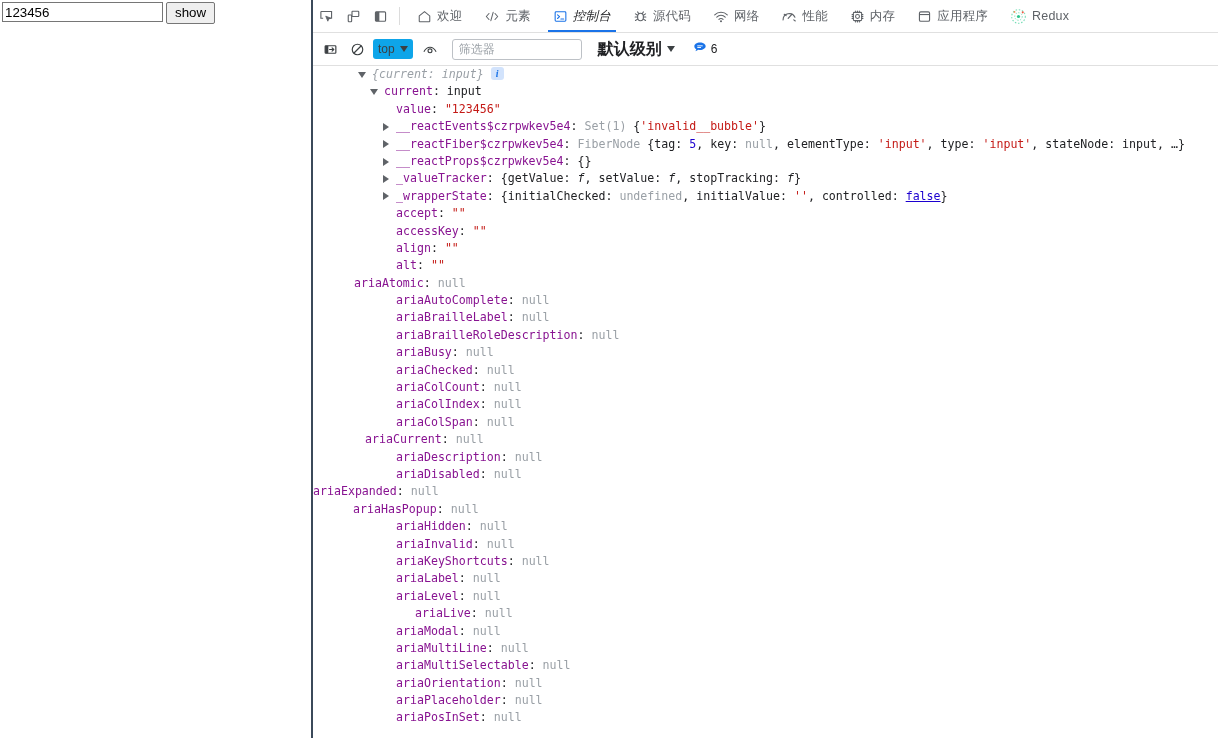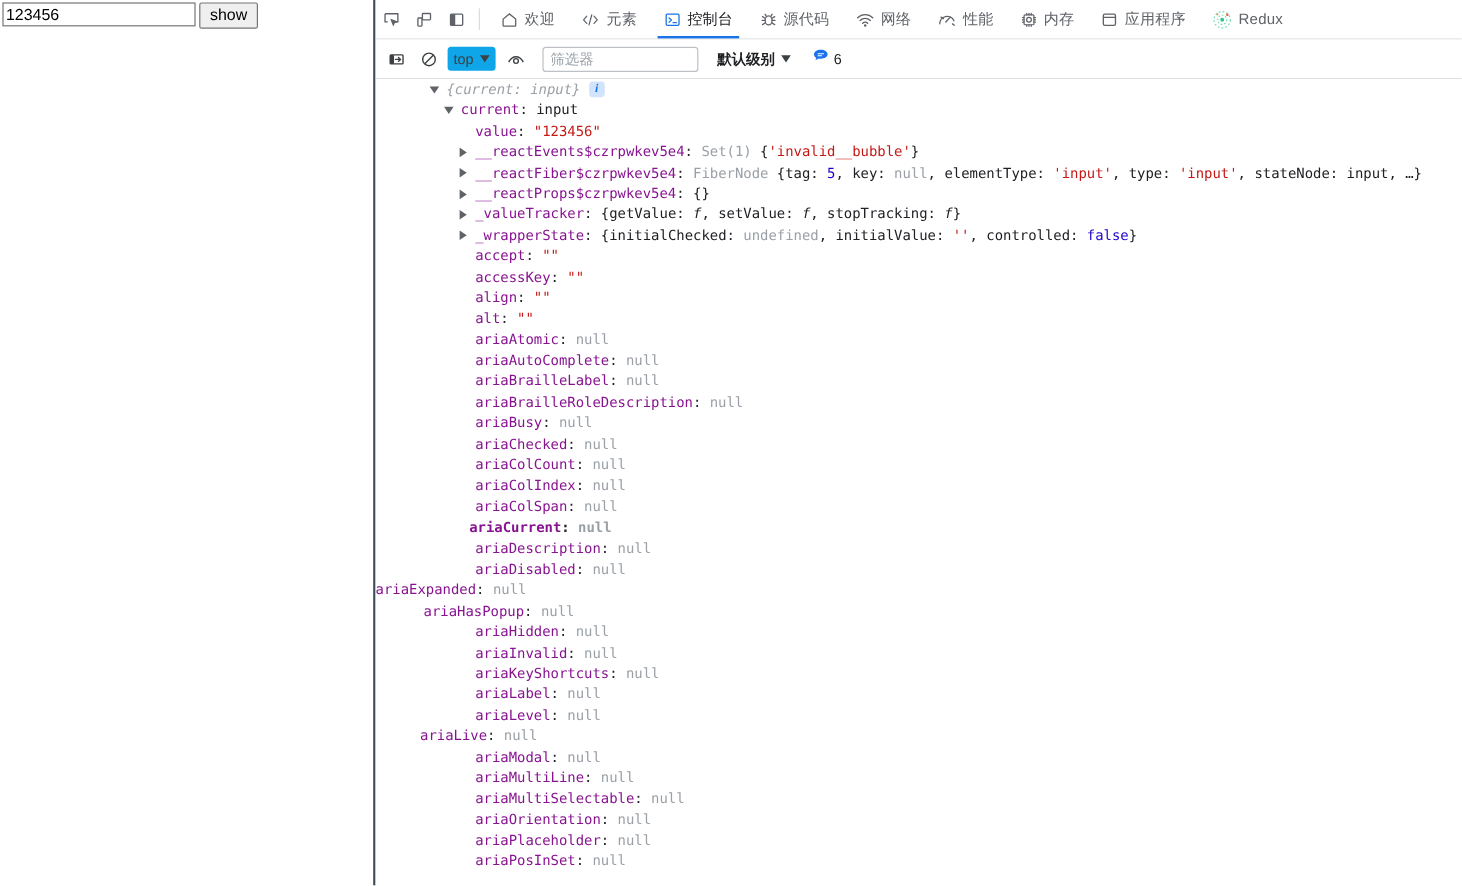--- a/index.html
+++ b/index.html
@@ -52,21 +52,21 @@
   .tb-sep{
     width:1px;height:18px;background:#dcdcdc;margin:0 6px 0 5px;flex:0 0 auto;
   }
   .dt-tab{
     display:flex;align-items:center;gap:5px;
     height:32px;padding:0 11px;flex:0 0 auto;
     font-size:12px;color:#5f6368;cursor:default;position:relative;
   }
   .dt-tab .lbl{font-size:12.5px;letter-spacing:.2px;}
   .dt-tab.active{color:#1a73e8;}
-  .dt-tab.active .lbl{color:#202124;}
+  .dt-tab.active .lbl{color:#202124;font-style:italic;}
   .dt-tab.active:after{
     content:"";position:absolute;left:6px;right:6px;bottom:0;height:2px;background:#1a73e8;
   }
   .dt-tab svg{display:block;}
 
   
   .dt-filterbar{
     position:relative;height:33px;box-sizing:border-box;
     display:flex;align-items:center;gap:0;
     border-bottom:1px solid #e0e0e0;background:#fff;padding:0 4px;
@@ -84,21 +84,21 @@
     width:130px;height:21px;box-sizing:border-box;margin-left:8px;
     border:1px solid #bdc1c6;border-radius:3px;background:#fff;
     font-family:"Liberation Sans",sans-serif;font-size:12px;color:#202124;
     padding:0 6px;outline:none;
   }
   .filter-input::placeholder{color:#9aa0a6;}
   .level-select{
     display:flex;align-items:center;gap:5px;height:20px;padding:0 4px;
     margin-left:12px;cursor:default;
   }
-  .level-select .lvl-label{font-size:12px;color:#202124;font-weight:bold;}
+  .level-select .lvl-label{font-size:16px;color:#202124;font-weight:bold;}
   .msg-count{
     display:flex;align-items:center;gap:4px;margin-left:14px;cursor:default;
   }
   .msg-count .cnt{font-size:12px;color:#202124;}
 
   
   .console-body{
     position:absolute;left:0;top:66px;right:0;bottom:0;overflow:hidden;
     background:#fff;
     font-family:"DejaVu Sans Mono","Liberation Mono",monospace;
@@ -115,21 +115,21 @@
   .arrow i{display:block;width:0;height:0;}
   .arrow.closed i{border-top:4.5px solid transparent;border-bottom:4.5px solid transparent;border-left:6px solid #5f6368;}
   .arrow.open i{border-left:4.5px solid transparent;border-right:4.5px solid transparent;border-top:6px solid #5f6368;}
 
   .k-prop{color:#881391;}
   .k-preview{color:#9aa0a6;font-style:italic;}
   .v-str{color:#c41a16;}
   .v-num{color:#1c00cf;}
   .v-null{color:#9aa0a6;text-align:center;}
   .v-undef{color:#9aa0a6;}
-  .v-bool{color:#1c00cf;}
+  .v-bool{color:#1c00cf;text-decoration:underline;}
   .v-plain{color:#202124;}
   .v-dim{color:#9aa0a6;}
   .v-fn{color:#202124;font-style:italic;}
   .punct{color:#202124;}
   .info-badge{
     display:inline-block;width:13px;height:13px;line-height:13px;text-align:center;
     background:#d2e3fc;color:#1a73e8;border-radius:3px;
     font-family:"Liberation Serif",serif;font-size:10px;font-style:italic;font-weight:bold;
     vertical-align:1px;cursor:default;
   }
@@ -328,40 +328,40 @@
         <div class="obj-row"><span style="padding-left: 83px;"><span class="k-prop">value</span><span class="punct">: </span><span class="v-str">"123456"</span></span></div>
         <div class="obj-row"><span class="arrow closed" style="left: 67px;"><i></i></span><span style="padding-left: 83px;"><span class="k-prop">__reactEvents$czrpwkev5e4</span><span class="punct">: </span><span class="v-dim">Set(1)</span><span class="punct"> {</span><span class="v-str">'invalid__bubble'</span><span class="punct">}</span></span></div>
         <div class="obj-row"><span class="arrow closed" style="left: 67px;"><i></i></span><span style="padding-left: 83px;"><span class="k-prop">__reactFiber$czrpwkev5e4</span><span class="punct">: </span><span class="v-dim">FiberNode</span><span class="punct"> {</span><span class="v-plain">tag</span><span class="punct">: </span><span class="v-num">5</span><span class="punct">, </span><span class="v-plain">key</span><span class="punct">: </span><span class="v-null">null</span><span class="punct">, </span><span class="v-plain">elementType</span><span class="punct">: </span><span class="v-str">'input'</span><span class="punct">, </span><span class="v-plain">type</span><span class="punct">: </span><span class="v-str">'input'</span><span class="punct">, </span><span class="v-plain">stateNode</span><span class="punct">: </span><span class="v-plain">input</span><span class="punct">, …}</span></span></div>
         <div class="obj-row"><span class="arrow closed" style="left: 67px;"><i></i></span><span style="padding-left: 83px;"><span class="k-prop">__reactProps$czrpwkev5e4</span><span class="punct">: </span><span class="punct">{}</span></span></div>
         <div class="obj-row"><span class="arrow closed" style="left: 67px;"><i></i></span><span style="padding-left: 83px;"><span class="k-prop">_valueTracker</span><span class="punct">: </span><span class="punct">{</span><span class="v-plain">getValue</span><span class="punct">: </span><span class="v-fn">f</span><span class="punct">, </span><span class="v-plain">setValue</span><span class="punct">: </span><span class="v-fn">f</span><span class="punct">, </span><span class="v-plain">stopTracking</span><span class="punct">: </span><span class="v-fn">f</span><span class="punct">}</span></span></div>
         <div class="obj-row"><span class="arrow closed" style="left: 67px;"><i></i></span><span style="padding-left: 83px;"><span class="k-prop">_wrapperState</span><span class="punct">: </span><span class="punct">{</span><span class="v-plain">initialChecked</span><span class="punct">: </span><span class="v-undef">undefined</span><span class="punct">, </span><span class="v-plain">initialValue</span><span class="punct">: </span><span class="v-str">''</span><span class="punct">, </span><span class="v-plain">controlled</span><span class="punct">: </span><span class="v-bool">false</span><span class="punct">}</span></span></div>
         <div class="obj-row"><span style="padding-left: 83px;"><span class="k-prop">accept</span><span class="punct">: </span><span class="v-str">""</span></span></div>
         <div class="obj-row"><span style="padding-left: 83px;"><span class="k-prop">accessKey</span><span class="punct">: </span><span class="v-str">""</span></span></div>
         <div class="obj-row"><span style="padding-left: 83px;"><span class="k-prop">align</span><span class="punct">: </span><span class="v-str">""</span></span></div>
         <div class="obj-row"><span style="padding-left: 83px;"><span class="k-prop">alt</span><span class="punct">: </span><span class="v-str">""</span></span></div>
-        <div class="obj-row"><span style="padding-left: 83px;"><span class="k-prop">ariaAtomic</span><span class="punct">: </span><span class="v-null">null</span></span></div>
+        <div class="obj-row"><span style="padding-left: 41px;"><span class="k-prop">ariaAtomic</span><span class="punct">: </span><span class="v-null">null</span></span></div>
         <div class="obj-row"><span style="padding-left: 83px;"><span class="k-prop">ariaAutoComplete</span><span class="punct">: </span><span class="v-null">null</span></span></div>
         <div class="obj-row"><span style="padding-left: 83px;"><span class="k-prop">ariaBrailleLabel</span><span class="punct">: </span><span class="v-null">null</span></span></div>
         <div class="obj-row"><span style="padding-left: 83px;"><span class="k-prop">ariaBrailleRoleDescription</span><span class="punct">: </span><span class="v-null">null</span></span></div>
         <div class="obj-row"><span style="padding-left: 83px;"><span class="k-prop">ariaBusy</span><span class="punct">: </span><span class="v-null">null</span></span></div>
         <div class="obj-row"><span style="padding-left: 83px;"><span class="k-prop">ariaChecked</span><span class="punct">: </span><span class="v-null">null</span></span></div>
         <div class="obj-row"><span style="padding-left: 83px;"><span class="k-prop">ariaColCount</span><span class="punct">: </span><span class="v-null">null</span></span></div>
         <div class="obj-row"><span style="padding-left: 83px;"><span class="k-prop">ariaColIndex</span><span class="punct">: </span><span class="v-null">null</span></span></div>
         <div class="obj-row"><span style="padding-left: 83px;"><span class="k-prop">ariaColSpan</span><span class="punct">: </span><span class="v-null">null</span></span></div>
-        <div class="obj-row"><span style="padding-left: 78px; font-weight: bold;"><span class="k-prop">ariaCurrent</span><span class="punct">: </span><span class="v-null">null</span></span></div>
+        <div class="obj-row"><span style="padding-left: 52px;"><span class="k-prop">ariaCurrent</span><span class="punct">: </span><span class="v-null">null</span></span></div>
         <div class="obj-row"><span style="padding-left: 83px;"><span class="k-prop">ariaDescription</span><span class="punct">: </span><span class="v-null">null</span></span></div>
         <div class="obj-row"><span style="padding-left: 83px;"><span class="k-prop">ariaDisabled</span><span class="punct">: </span><span class="v-null">null</span></span></div>
         <div class="obj-row"><span style=""><span class="k-prop">ariaExpanded</span><span class="punct">: </span><span class="v-null">null</span></span></div>
         <div class="obj-row"><span style="padding-left: 40px;"><span class="k-prop">ariaHasPopup</span><span class="punct">: </span><span class="v-null">null</span></span></div>
         <div class="obj-row"><span style="padding-left: 83px;"><span class="k-prop">ariaHidden</span><span class="punct">: </span><span class="v-null">null</span></span></div>
         <div class="obj-row"><span style="padding-left: 83px;"><span class="k-prop">ariaInvalid</span><span class="punct">: </span><span class="v-null">null</span></span></div>
         <div class="obj-row"><span style="padding-left: 83px;"><span class="k-prop">ariaKeyShortcuts</span><span class="punct">: </span><span class="v-null">null</span></span></div>
         <div class="obj-row"><span style="padding-left: 83px;"><span class="k-prop">ariaLabel</span><span class="punct">: </span><span class="v-null">null</span></span></div>
         <div class="obj-row"><span style="padding-left: 83px;"><span class="k-prop">ariaLevel</span><span class="punct">: </span><span class="v-null">null</span></span></div>
-        <div class="obj-row"><span style="padding-left: 37px;"><span class="k-prop">ariaLive</span><span class="punct">: </span><span class="v-null">null</span></span></div>
+        <div class="obj-row"><span style="padding-left: 70px; margin-left: 32px;"><span class="k-prop">ariaLive</span><span class="punct">: </span><span class="v-null">null</span></span></div>
         <div class="obj-row"><span style="padding-left: 83px;"><span class="k-prop">ariaModal</span><span class="punct">: </span><span class="v-null">null</span></span></div>
         <div class="obj-row"><span style="padding-left: 83px;"><span class="k-prop">ariaMultiLine</span><span class="punct">: </span><span class="v-null">null</span></span></div>
         <div class="obj-row"><span style="padding-left: 83px;"><span class="k-prop">ariaMultiSelectable</span><span class="punct">: </span><span class="v-null">null</span></span></div>
         <div class="obj-row"><span style="padding-left: 83px;"><span class="k-prop">ariaOrientation</span><span class="punct">: </span><span class="v-null">null</span></span></div>
         <div class="obj-row"><span style="padding-left: 83px;"><span class="k-prop">ariaPlaceholder</span><span class="punct">: </span><span class="v-null">null</span></span></div>
         <div class="obj-row"><span style="padding-left: 83px;"><span class="k-prop">ariaPosInSet</span><span class="punct">: </span><span class="v-null">null</span></span></div>
       </div>
 
   </div>
 </div>

